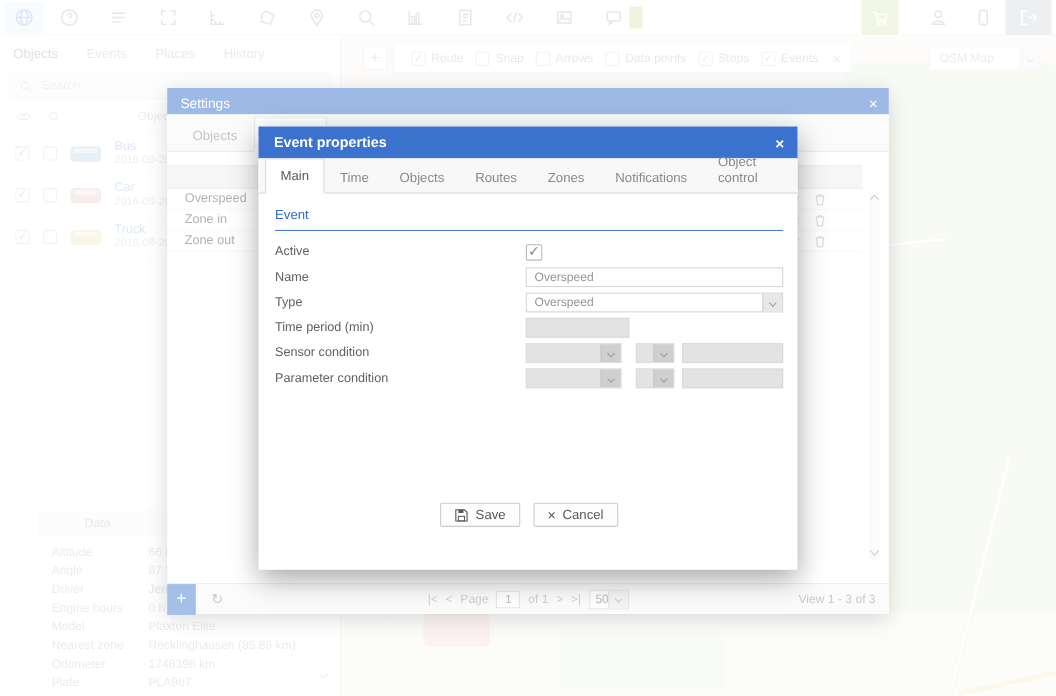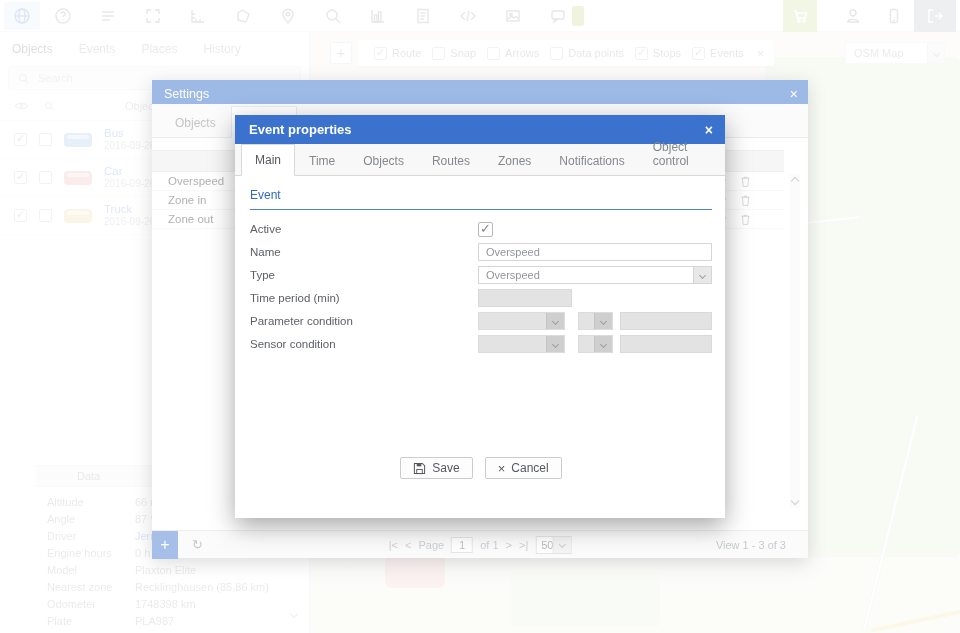--- a/index.html
+++ b/index.html
@@ -79,21 +79,21 @@
   .rowicons svg{width:13px;height:13px;}
   .s-scroll{position:absolute;right:8px;top:94px;bottom:50px;width:10px;background:#f6f6f6;display:flex;flex-direction:column;justify-content:space-between;align-items:center;padding:4px 0;}
   .s-footer{position:absolute;left:0;right:0;bottom:0;height:28px;background:#f7f7f7;border-top:1px solid #ddd;display:flex;align-items:center;font-size:11px;color:#8d9197;}
   .s-add{width:26px;height:28px;background:#4a7fd1;color:#fff;font-size:16px;display:flex;align-items:center;justify-content:center;flex:0 0 auto;}
   .s-refresh{margin-left:14px;font-size:13px;color:#8d9197;}
   .pager{position:absolute;left:50%;transform:translateX(-50%);display:flex;align-items:center;gap:7px;color:#9aa0a6;}
   .pager .pg-input{width:22px;height:16px;border:1px solid #ccc;font-size:10.5px;text-align:center;color:#777;padding:0;font-family:inherit;background:#fff;}
   .pg-size{width:36px;height:18px;border:1px solid #ccc;background:#fff;position:relative;display:flex;align-items:center;padding-left:5px;color:#777;}
   .selbox{position:absolute;right:0;top:0;bottom:0;width:18px;background:#e8e8e8;border-left:1px solid #d4d4d4;display:flex;align-items:center;justify-content:center;}
   .selbox .chev{width:5px;height:5px;}
-  .s-view{margin-left:auto;margin-right:22px;color:#8d9197;}
+  .s-view{margin-left:auto;margin-right:12px;color:#8d9197;}
 
   
   .eventdlg{position:absolute;left:235px;top:115px;width:490px;height:403px;background:#fff;z-index:5;box-shadow:0 8px 24px rgba(0,0,0,.35);}
   .eventdlg .dlg-hdr{height:29px;padding:0 12px 0 14px;font-size:13px;font-weight:600;}
   .eventdlg .dlg-tabs{height:32px;padding-left:6px;background:#f8f8f8;}
   .eventdlg .dtab{padding:8px 13px;}
   .e-body{padding:12px 13px 0 15px;}
   .e-section{font-size:12px;color:#3069c9;padding-bottom:7px;border-bottom:1px solid #4d7fd3;margin-bottom:10px;}
   .frow{display:flex;align-items:center;height:18px;margin-bottom:5px;}
   .frow .flabel{flex:0 0 228px;font-size:11.5px;color:#5d6166;}
@@ -480,57 +480,57 @@
 
       <div class="frow">
         <span class="flabel">Time period (min)</span>
         <span class="fctrl">
             <input class="inp half disabled" disabled="" value="" style="">
           </span>
       </div>
 
 
       <div class="frow">
+        <span class="flabel">Sensor condition</span>
+        <span class="fctrl" style="gap:0;">
+          <span class="sel disabled" style="width:87px;">
+              <span class="selbox">
+                <span class="chev"></span>
+              </span>
+            </span>
+          <span style="width:13px;"></span>
+          <span class="sel disabled" style="width:35px;">
+              <span class="selbox">
+                <span class="chev"></span>
+              </span>
+            </span>
+          <span style="width:7px;"></span>
+          <input class="inp disabled" style="width: 92px;" disabled="">
+        </span>
+      </div>
+
+      <div class="frow">
         <span class="flabel">Parameter condition</span>
         <span class="fctrl" style="gap:0;">
           <span class="sel disabled" style="width:87px;">
               <span class="selbox">
                 <span class="chev"></span>
               </span>
             </span>
           <span style="width:13px;"></span>
           <span class="sel disabled" style="width:35px;">
               <span class="selbox">
                 <span class="chev"></span>
               </span>
             </span>
           <span style="width:7px;"></span>
           <input class="inp disabled" style="width: 92px;" disabled="">
         </span>
       </div>
 
-      <div class="frow">
-        <span class="flabel">Sensor condition</span>
-        <span class="fctrl" style="gap:0;">
-          <span class="sel disabled" style="width:87px;">
-              <span class="selbox">
-                <span class="chev"></span>
-              </span>
-            </span>
-          <span style="width:13px;"></span>
-          <span class="sel disabled" style="width:35px;">
-              <span class="selbox">
-                <span class="chev"></span>
-              </span>
-            </span>
-          <span style="width:7px;"></span>
-          <input class="inp disabled" style="width: 92px;" disabled="">
-        </span>
-      </div>
-
       <div class="e-buttons">
         <button class="btn">
           <svg width="13" height="13" viewBox="0 0 14 14">
               <path d="M1.5 1.5h8.5l2.5 2.5v8.5H1.5z" fill="none" stroke="#55595e" stroke-width="1.1"></path>
               <rect x="4" y="8" width="6" height="4.5" fill="none" stroke="#55595e" stroke-width="1"></rect>
               <rect x="4" y="1.5" width="5" height="3.2" fill="#55595e"></rect>
             </svg>
           <span>Save</span>
         </button>
         <button class="btn">

